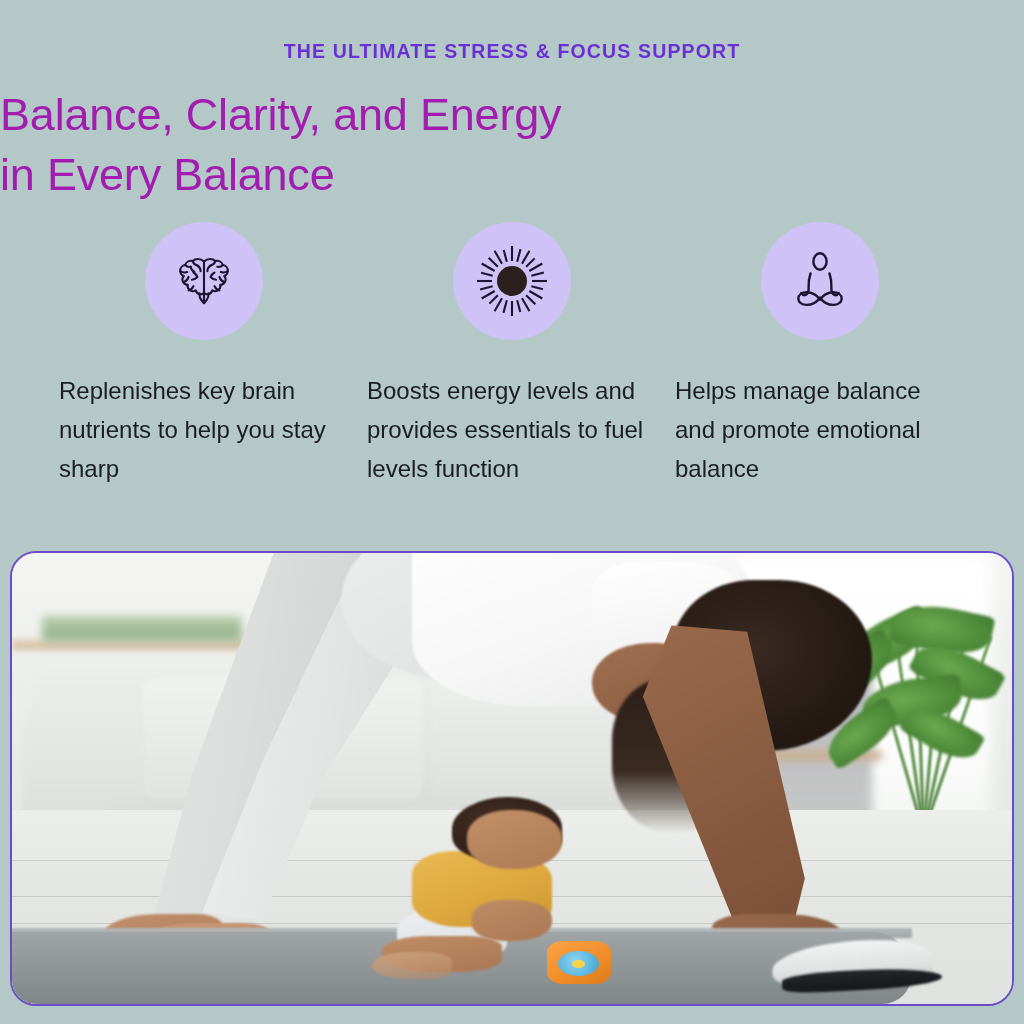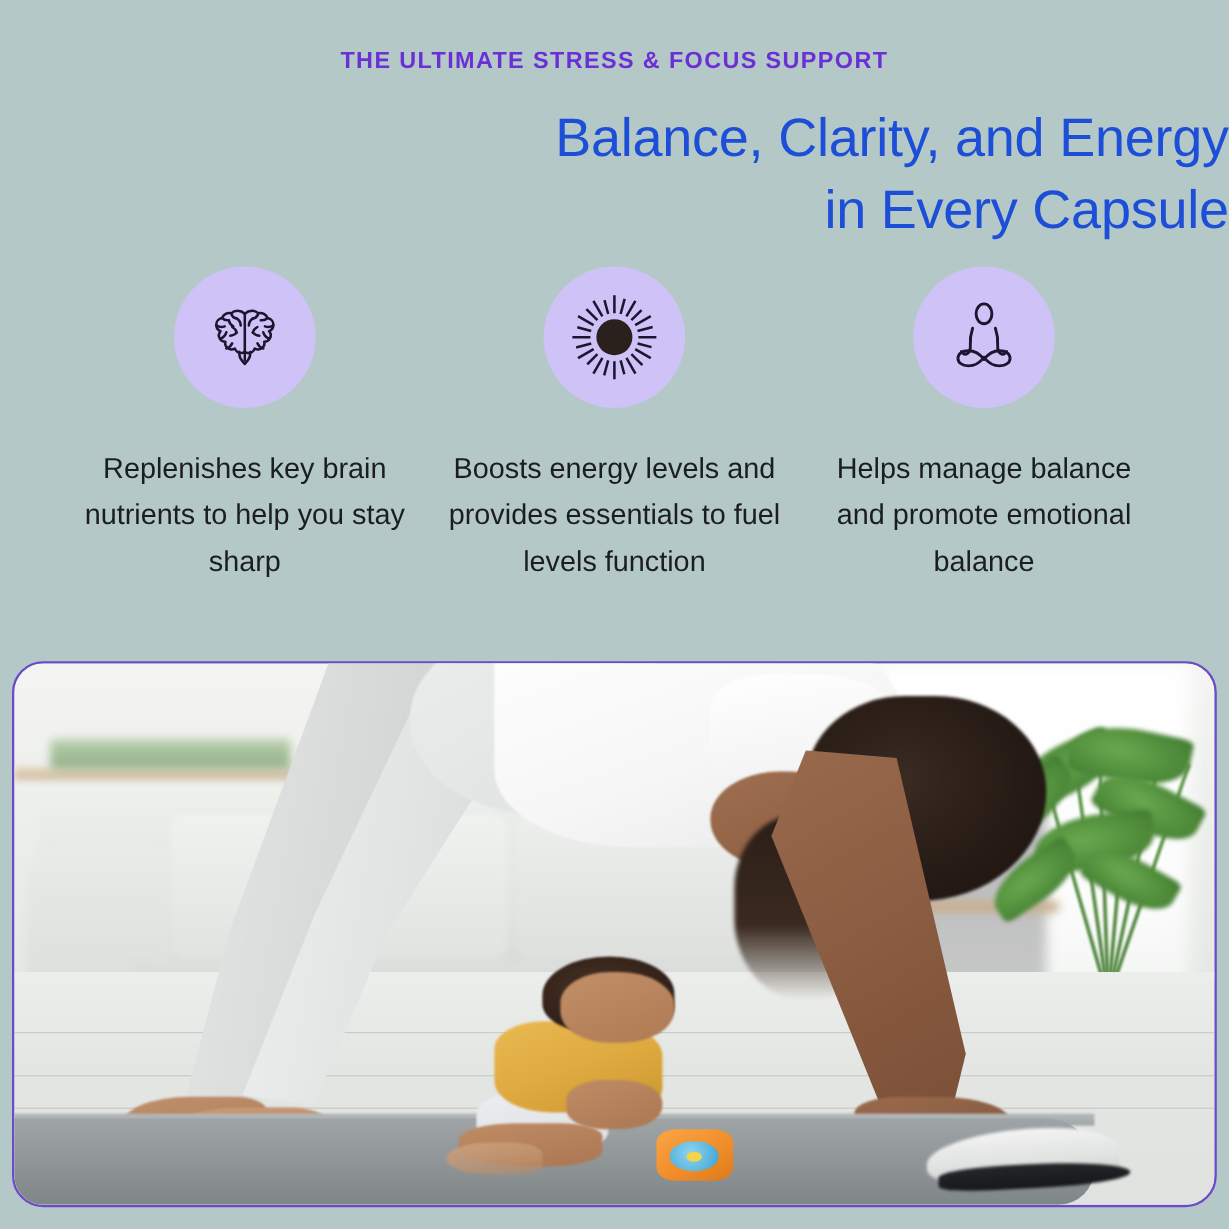--- a/index.html
+++ b/index.html
@@ -27,25 +27,25 @@
     font-weight:bold;
     letter-spacing:1.15px;
     color:#6b2fd6;
     font-family:"Liberation Sans", sans-serif;
   }
 
   
   .headline {
     position:absolute;
     top:85px; left:0; width:1024px;
-    text-align:right;
+    text-align:left;
     font-size:45px;
     font-weight:400;
     line-height:1.33;
-    color:#1d4ed8;
+    color:#a21caf;
     letter-spacing:-0.2px;
     font-family:"Liberation Sans", sans-serif;
   }
   .headline .l2 { display:block; }
 
   
   .benefits {
     position:absolute;
     top:222px; left:0; width:1024px;
     display:flex;
@@ -65,21 +65,21 @@
     display:flex;
     align-items:center;
     justify-content:center;
     flex:0 0 auto;
   }
   .icon-circle svg { display:block; }
 
   .benefit-text {
     margin-top:32px;
     width:290px;
-    text-align:center;
+    text-align:left;
     font-size:24px;
     line-height:1.62;
     color:#1a1d21;
     font-family:"Liberation Sans", sans-serif;
   }
 
   
   .photo-frame {
     position:absolute;
     left:10px; top:551px;
@@ -397,21 +397,21 @@
 </style>
 </head>
 <body>
 
 <div id="page">
 
   <div class="eyebrow">THE ULTIMATE STRESS &amp; FOCUS SUPPORT</div>
 
   <h1 class="headline">
     <span class="l1">Balance, Clarity, and Energy</span>
-    <span class="l2">in Every Capsule</span>
+    <span class="l2">in Every Balance</span>
   </h1>
 
   <div class="benefits">
 
     <div class="benefit">
       <div class="icon-circle">
         <span>
           <svg width="72" height="72" viewBox="0 0 72 72" fill="none" stroke="#1b1630" stroke-width="2.1" stroke-linecap="round" stroke-linejoin="round">
             <path d="M36 16.5c-3.6-3.3-8.6-3.1-11.3-.4-3.3-.8-6.6.9-7.6 3.9-3 .5-5.1 3-4.9 6 .2 2.5 1.8 4.3 3.6 5-1.5 1.7-1.8 4.2-.6 6.2 1 1.7 2.8 2.6 4.6 2.6-.5 2.3.6 4.7 2.8 5.8 1.7.9 3.6.7 5.1-.2.8 2.5 3.2 4.1 5.8 3.8 1 -.1 1.9-.5 2.6-1.1"></path>
             <path d="M36 16.5c3.6-3.3 8.6-3.1 11.3-.4 3.3-.8 6.6.9 7.6 3.9 3 .5 5.1 3 4.9 6-.2 2.5-1.8 4.3-3.6 5 1.5 1.7 1.8 4.2.6 6.2-1 1.7-2.8 2.6-4.6 2.6.5 2.3-.6 4.7-2.8 5.8-1.7.9-3.6.7-5.1-.2-.8 2.5-3.2 4.1-5.8 3.8-1-.1-1.9-.5-2.6-1.1"></path>

